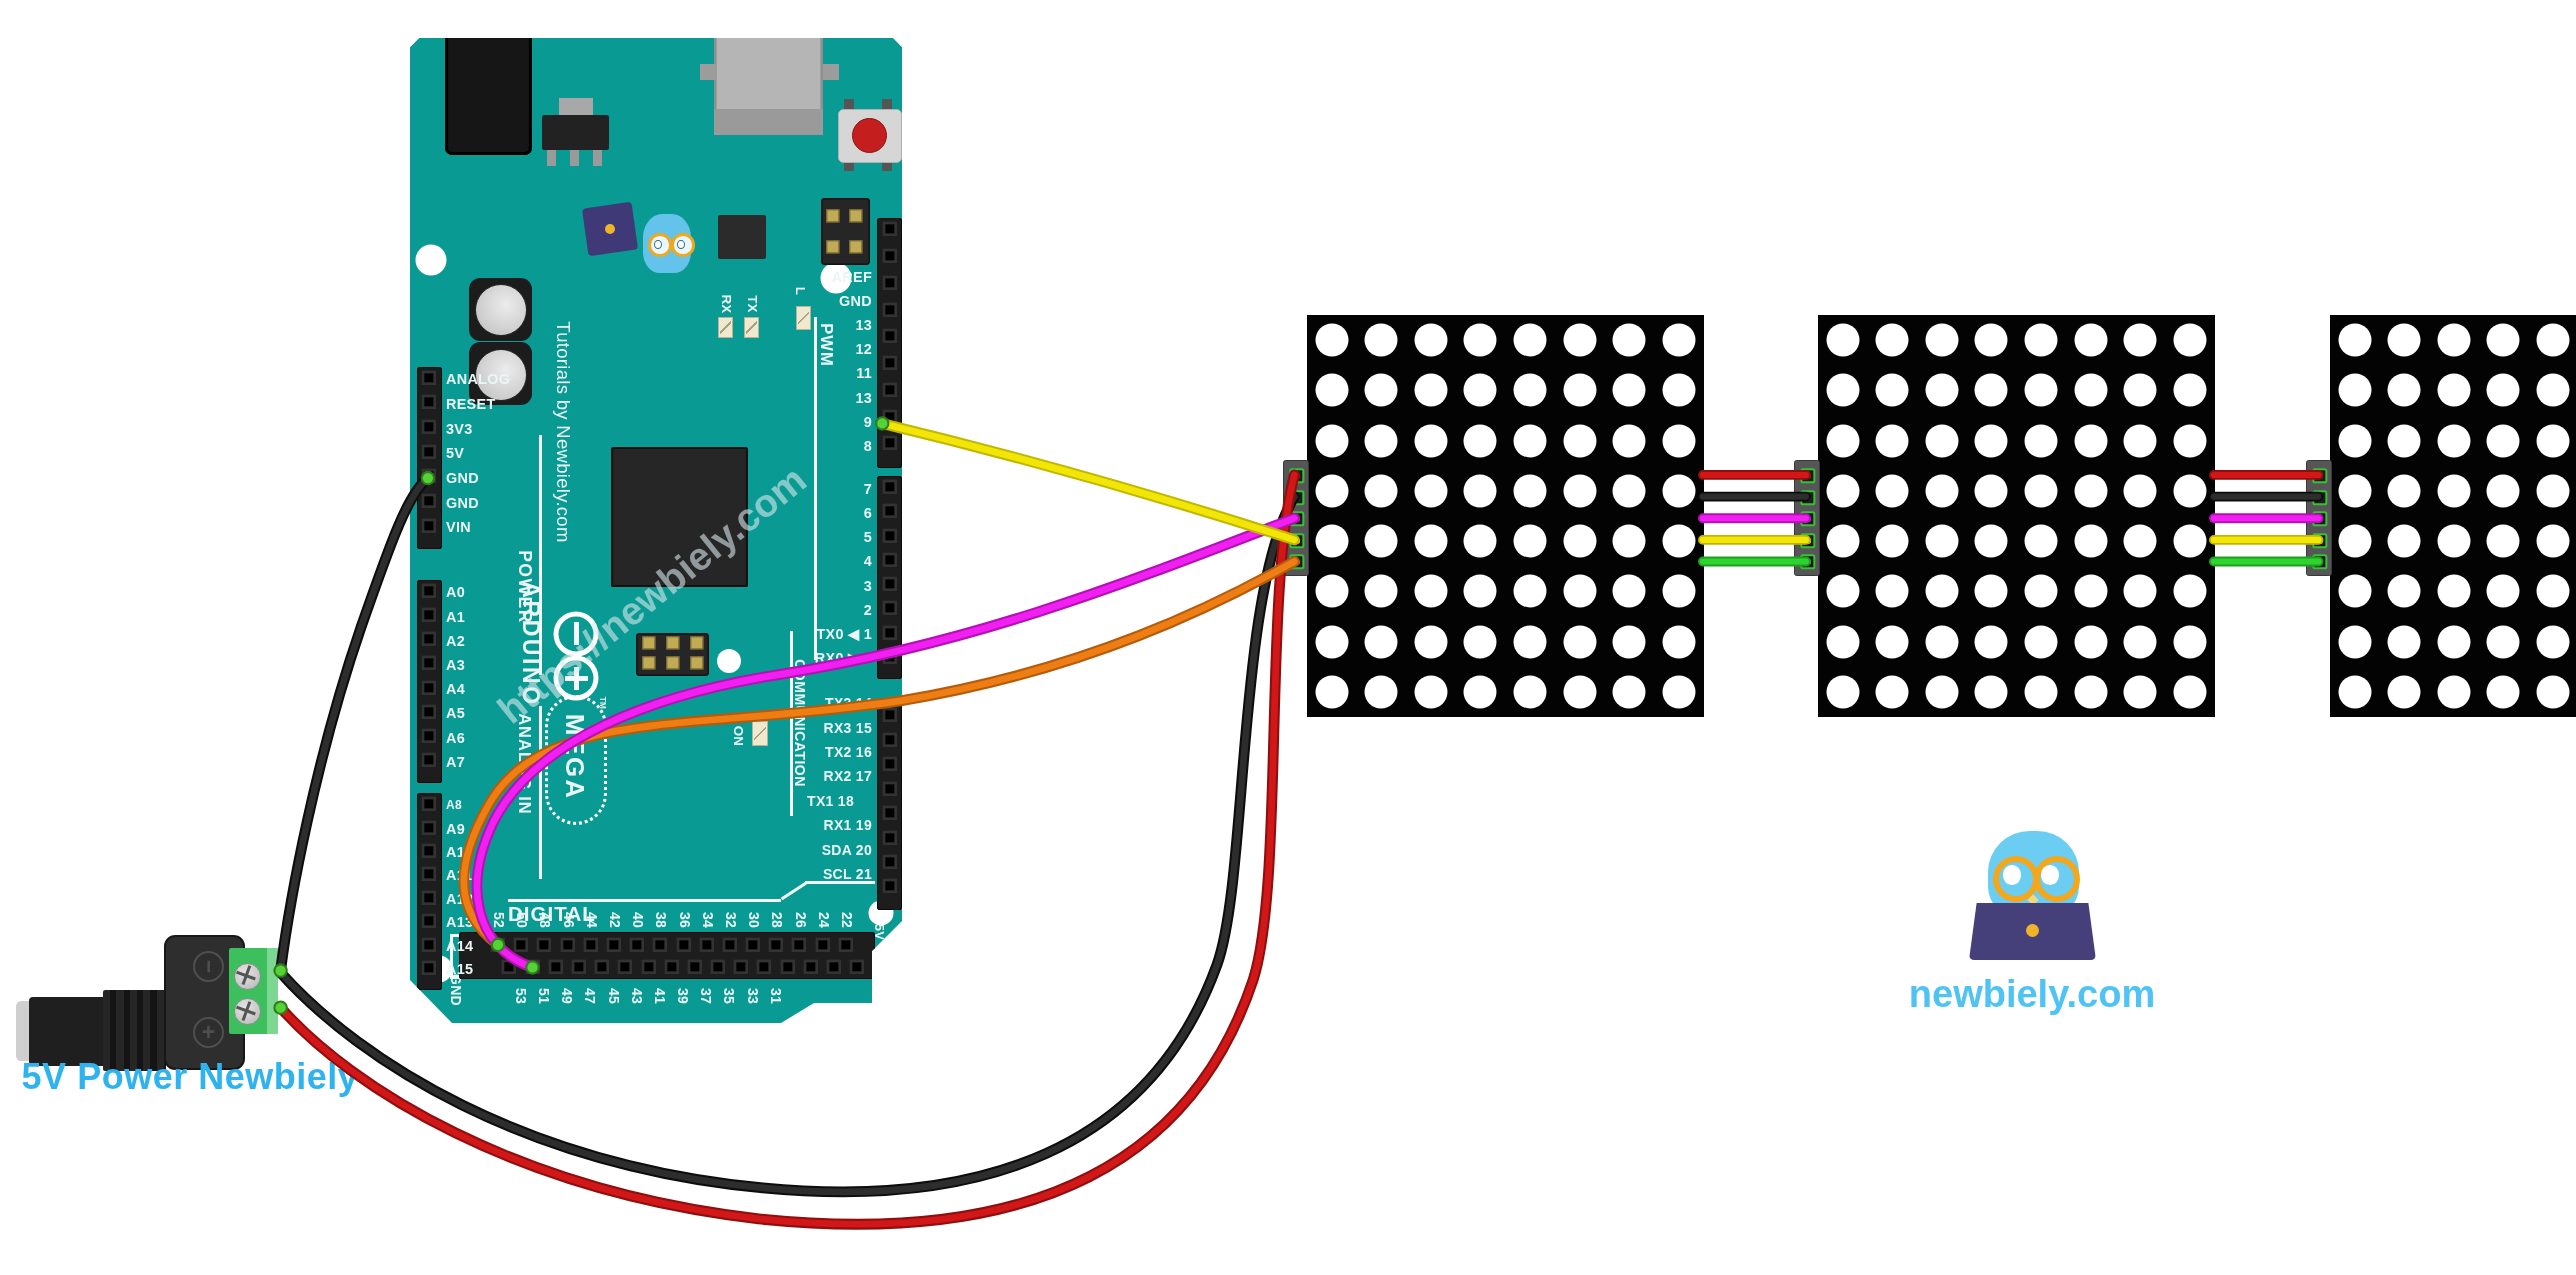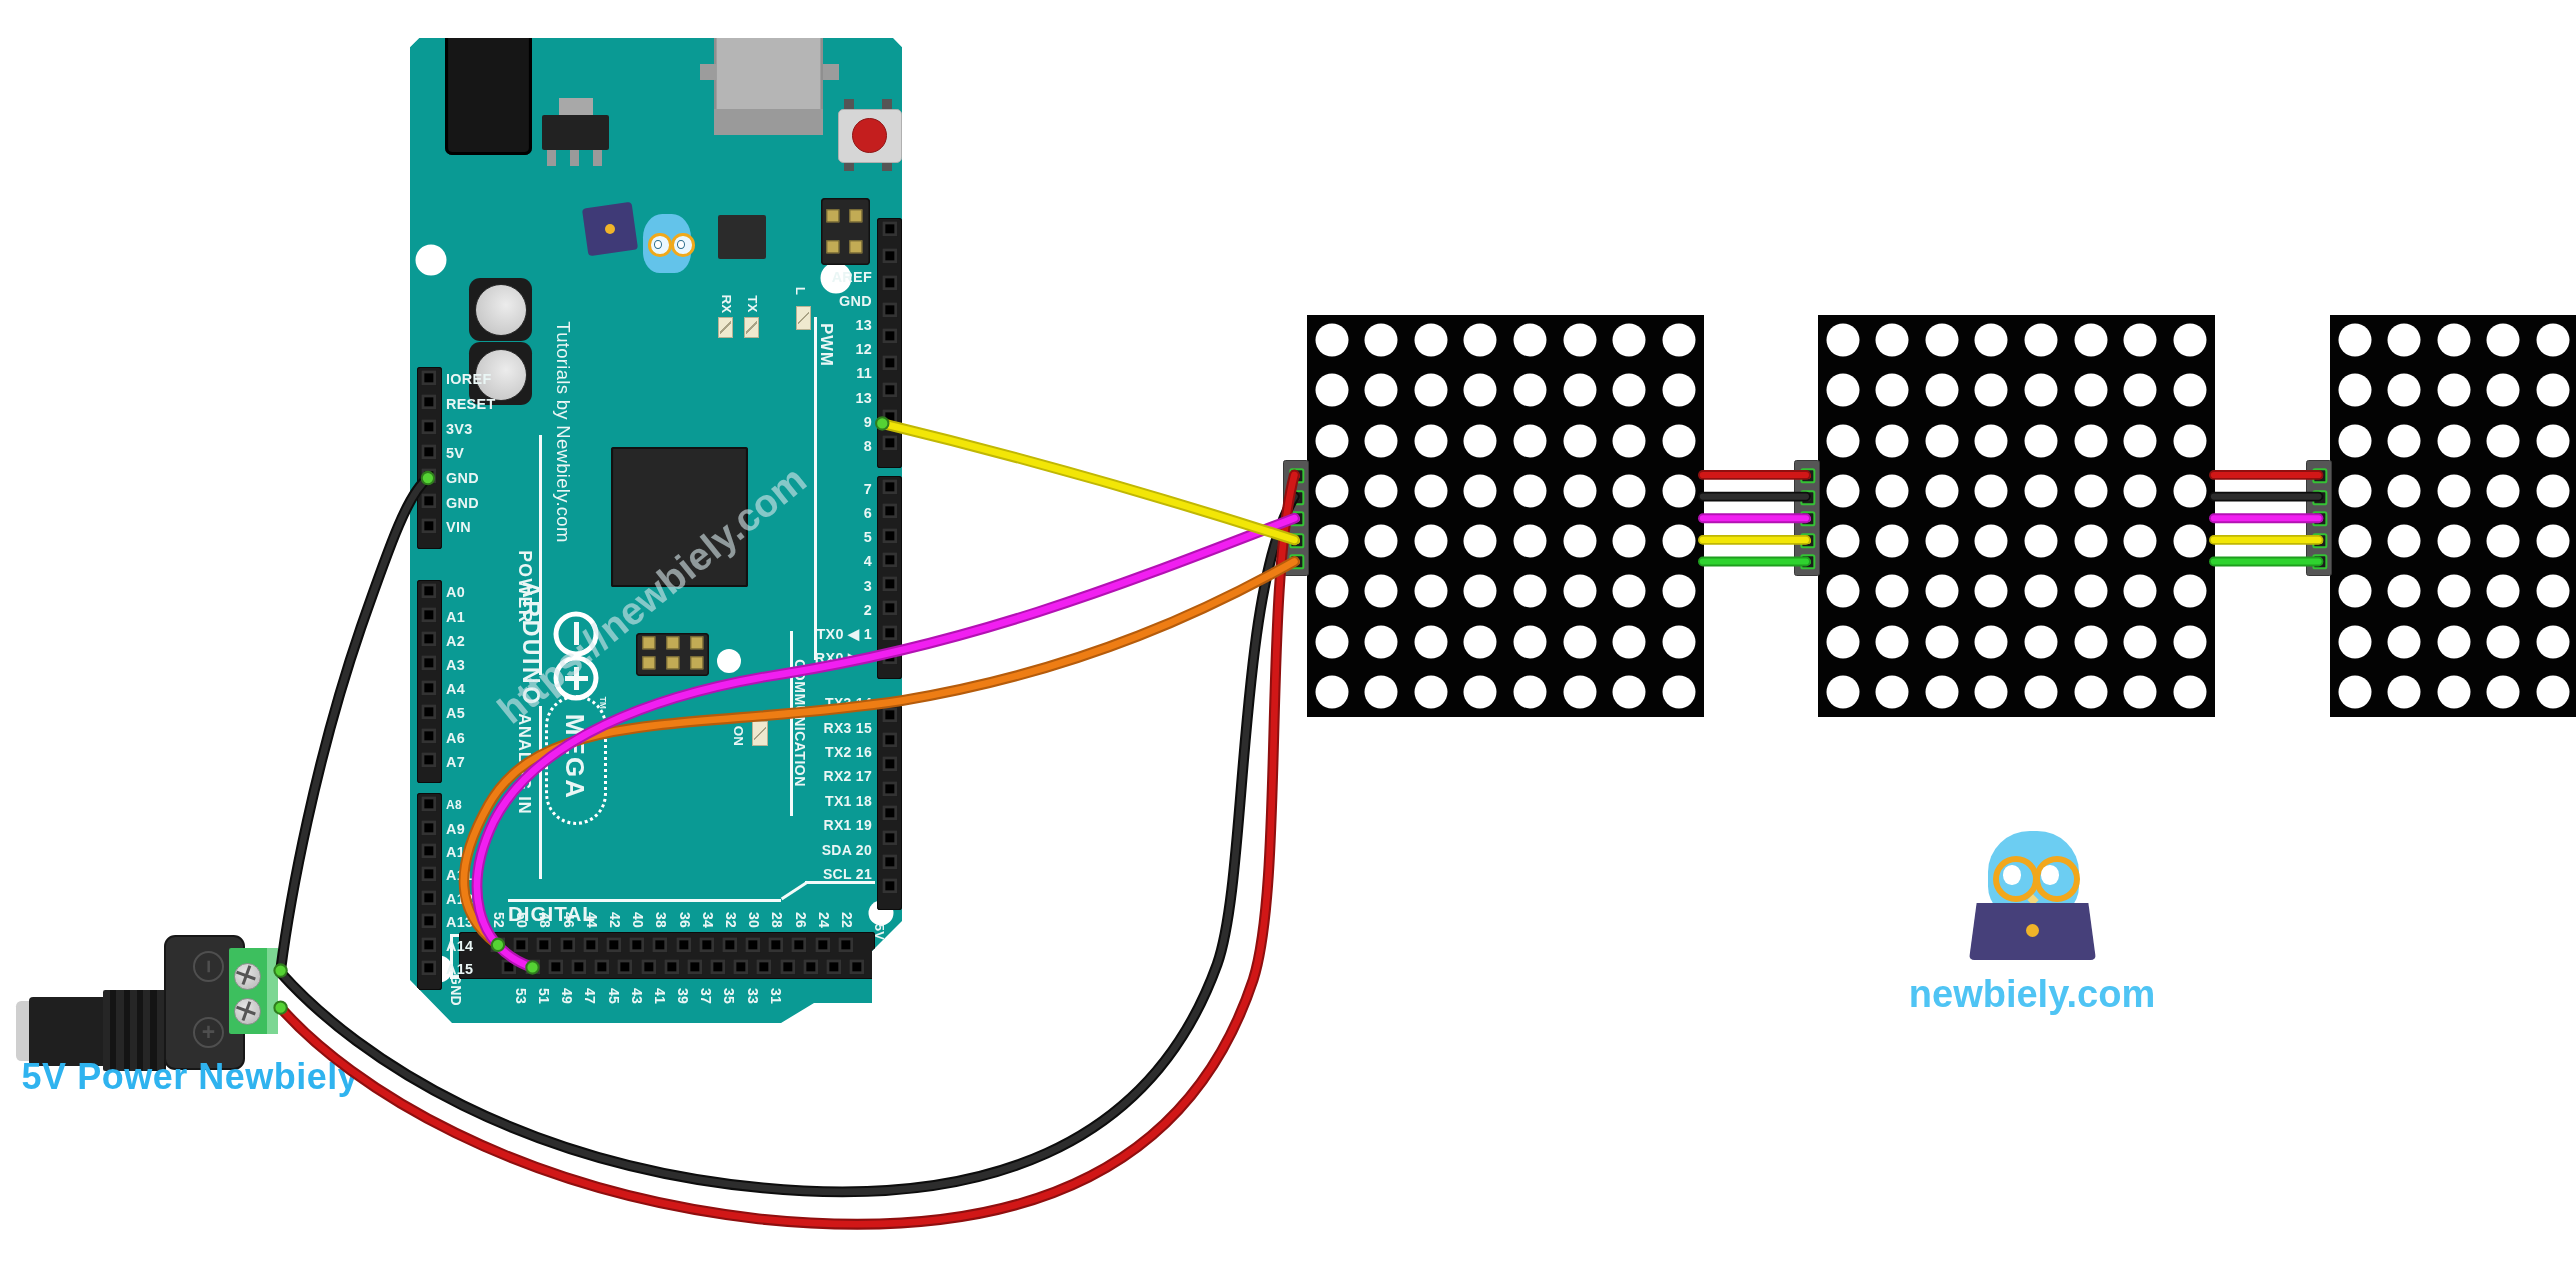--- a/index.html
+++ b/index.html
@@ -224,21 +224,21 @@
         <div class="hole" style="left: 343px; top: 907px;"></div>
         <div class="hole" style="left: 354px; top: 929px;"></div>
         <div class="hole" style="left: 366px; top: 907px;"></div>
         <div class="hole" style="left: 378px; top: 929px;"></div>
         <div class="hole" style="left: 389px; top: 907px;"></div>
         <div class="hole" style="left: 401px; top: 929px;"></div>
         <div class="hole" style="left: 413px; top: 907px;"></div>
         <div class="hole" style="left: 424px; top: 929px;"></div>
         <div class="hole" style="left: 436px; top: 907px;"></div>
         <div class="hole" style="left: 447px; top: 929px;"></div>
-        <span class="lab l silk" style="left: 36px; top: 341px; font-size: 14.4px;">IOREF</span>
+        <span class="lab l silk" style="left: 36px; top: 341px; font-size: 14.4px;">ANALOG</span>
         <span class="lab l silk" style="left: 36px; top: 366px; font-size: 14.4px; text-align: right;">RESET</span>
         <span class="lab l silk" style="left: 36px; top: 391px; font-size: 14.4px;">3V3</span>
         <span class="lab l silk" style="left: 36px; top: 415px; font-size: 14.4px;">5V</span>
         <span class="lab l silk" style="left: 36px; top: 440px; font-size: 14.4px;">GND</span>
         <span class="lab l silk" style="left: 36px; top: 465px; font-size: 14.4px;">GND</span>
         <span class="lab l silk" style="left: 36px; top: 489px; font-size: 14.4px;">VIN</span>
         <span class="lab l silk" style="left: 36px; top: 554px; font-size: 14.4px;">A0</span>
         <span class="lab l silk" style="left: 36px; top: 579px; font-size: 14.4px;">A1</span>
         <span class="lab l silk" style="left: 36px; top: 603px; font-size: 14.4px;">A2</span>
         <span class="lab l silk" style="left: 36px; top: 627px; font-size: 14.4px;">A3</span>
@@ -267,21 +267,21 @@
         <span class="lab r silk" style="left: 462px; top: 499px; font-size: 14.4px;">5</span>
         <span class="lab r silk" style="left: 462px; top: 523px; font-size: 14.4px;">4</span>
         <span class="lab r silk" style="left: 462px; top: 548px; font-size: 14.4px;">3</span>
         <span class="lab r silk" style="left: 462px; top: 572px; font-size: 14.4px;">2</span>
         <span class="lab r silk" style="left: 462px; top: 596px; font-size: 14.4px;">TX0 ◀ 1</span>
         <span class="lab r silk" style="left: 462px; top: 620px; font-size: 14.4px;">RX0 ▶ 0</span>
         <span class="lab r silk" style="left: 462px; top: 665px; font-size: 14px;">TX3 14</span>
         <span class="lab r silk" style="left: 462px; top: 690px; font-size: 14px;">RX3 15</span>
         <span class="lab r silk" style="left: 462px; top: 714px; font-size: 14px;">TX2 16</span>
         <span class="lab r silk" style="left: 462px; top: 738px; font-size: 14px;">RX2 17</span>
-        <span class="lab r silk" style="left: 462px; top: 763px; font-size: 14px;">TX1 18</span>
+        <span class="lab r silk" style="left: 444px; top: 763px; font-size: 14px;">TX1 18</span>
         <span class="lab r silk" style="left: 462px; top: 787px; font-size: 14px;">RX1 19</span>
         <span class="lab r silk" style="left: 462px; top: 812px; font-size: 14px;">SDA 20</span>
         <span class="lab r silk" style="left: 462px; top: 836px; font-size: 14px;">SCL 21</span>
         <span class="lab v silk" style="left: 89px; top: 882px; font-size: 14px;">52</span>
         <span class="lab v silk" style="left: 112px; top: 882px; font-size: 14px;">50</span>
         <span class="lab v silk" style="left: 135px; top: 882px; font-size: 14px;">48</span>
         <span class="lab v silk" style="left: 159px; top: 882px; font-size: 14px;">46</span>
         <span class="lab v silk" style="left: 182px; top: 882px; font-size: 14px;">44</span>
         <span class="lab v silk" style="left: 205px; top: 882px; font-size: 14px;">42</span>
         <span class="lab v silk" style="left: 228px; top: 882px; font-size: 14px;">40</span>

